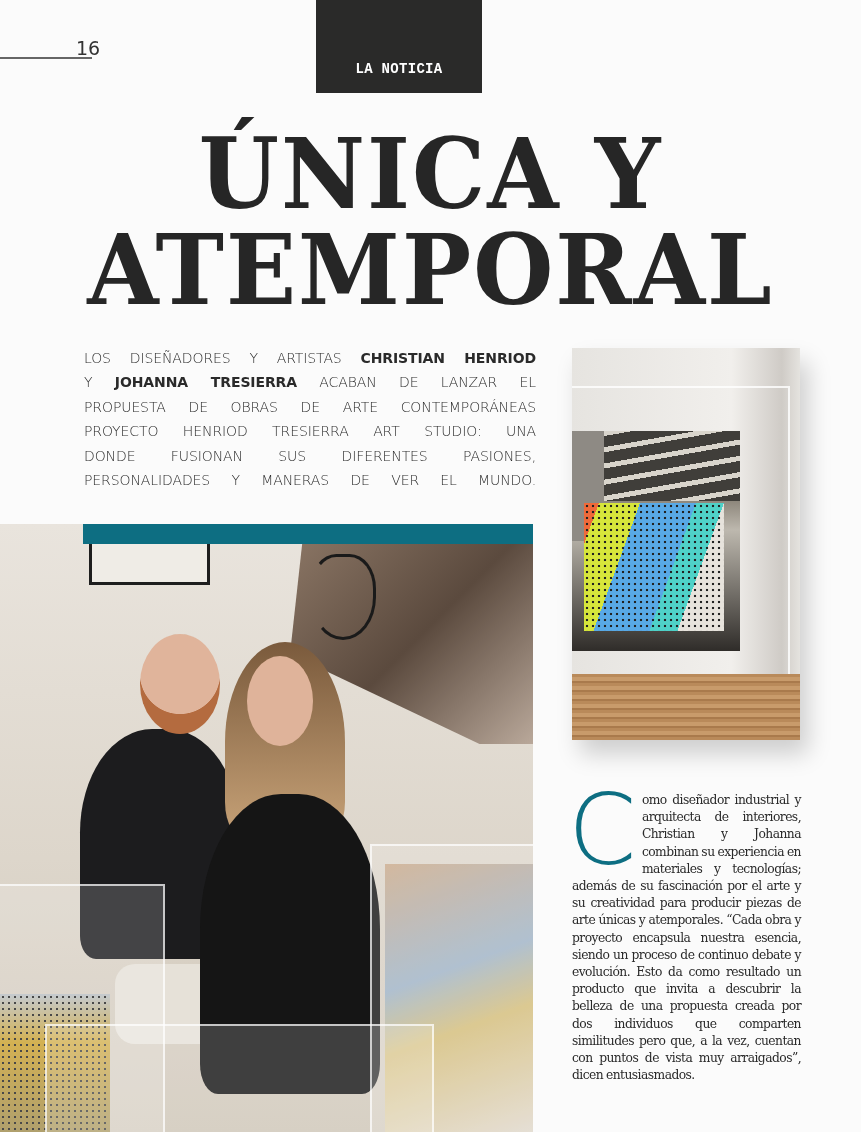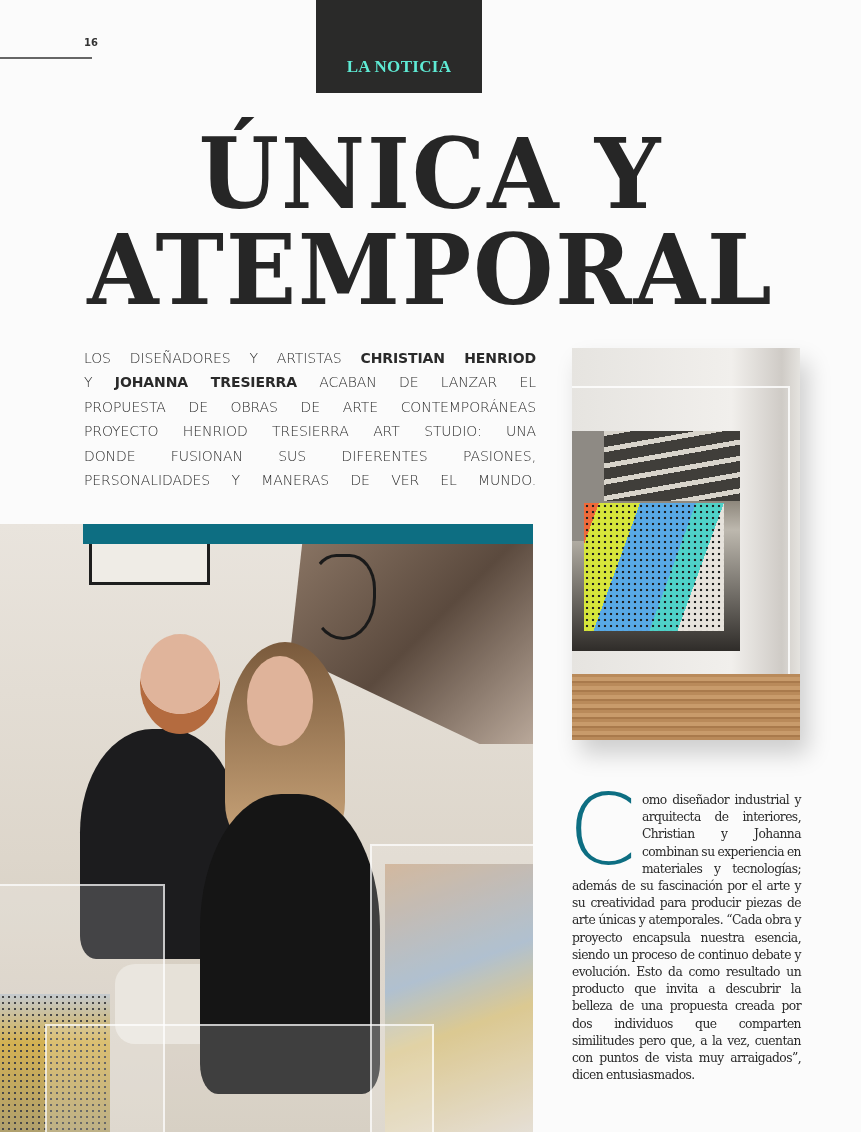--- a/index.html
+++ b/index.html
@@ -1,20 +1,20 @@
 <!DOCTYPE html>
 <html><head>
 <meta charset="utf-8">
 <style>
   html, body { margin:0; padding:0; }
   body { width:861px; height:1132px; background:#fbfbfb; position:relative; overflow:hidden; font-family:"Liberation Sans", sans-serif; color:#2a2a2a; }
-  .page-num { position:absolute; left:84px; top:37px; font-size:10px; color:#333; font-family:"DejaVu Sans", sans-serif; font-weight:700; }
+  .page-num { position:absolute; left:76px; top:37px; font-size:19px; color:#333; font-family:"DejaVu Sans", sans-serif; font-weight:400; }
   .page-rule { position:absolute; left:0; top:57px; width:92px; height:2px; background:#666; }
   .section-tab { position:absolute; left:316px; top:0; width:166px; height:93px; background:#2a2a29; }
-  .section-tab span { position:absolute; left:0; right:0; bottom:16px; text-align:center; color:#5eead4; font-size:17px; font-weight:bold; letter-spacing:0.3px; font-family:Liberation Serif, serif; }
+  .section-tab span { position:absolute; left:0; right:0; bottom:16px; text-align:center; color:#ffffff; font-size:14px; font-weight:bold; letter-spacing:0.3px; font-family:Liberation Mono, monospace; }
   .headline { position:absolute; left:0; width:861px; text-align:center; font-family:"DejaVu Serif", serif; font-weight:bold; color:#262626; line-height:1; }
   .hl1 { top:128px; font-size:92px; letter-spacing:2px; transform:scaleY(1.05); }
   .hl2 { top:224px; font-size:92px; letter-spacing:2px; transform:scaleY(1.05); }
   .dek { position:absolute; left:84px; top:346px; width:452px; font-family:"DejaVu Sans", sans-serif; font-size:14px; line-height:24.4px; color:#2a2a2a; text-align:justify; text-align-last:justify; letter-spacing:-0.1px; font-weight:300; }
   .dek b { font-weight:bold; }
   .dek .line { display:block; white-space:nowrap; text-align:justify; text-align-last:justify; }
   .teal-band { position:absolute; left:83px; top:524px; width:450px; height:20px; background:#0d6e82; z-index:3; }
   .photo-main { position:absolute; left:0; top:524px; width:533px; height:608px; overflow:hidden;
     background:linear-gradient(180deg,#e9e4dd 0%,#ddd6cb 55%,#cfc6b8 100%); }
   .art-frame { position:absolute; left:89px; top:20px; width:115px; height:38px; border:3px solid #1e1e1e; border-top:none; background:#efece6; }

